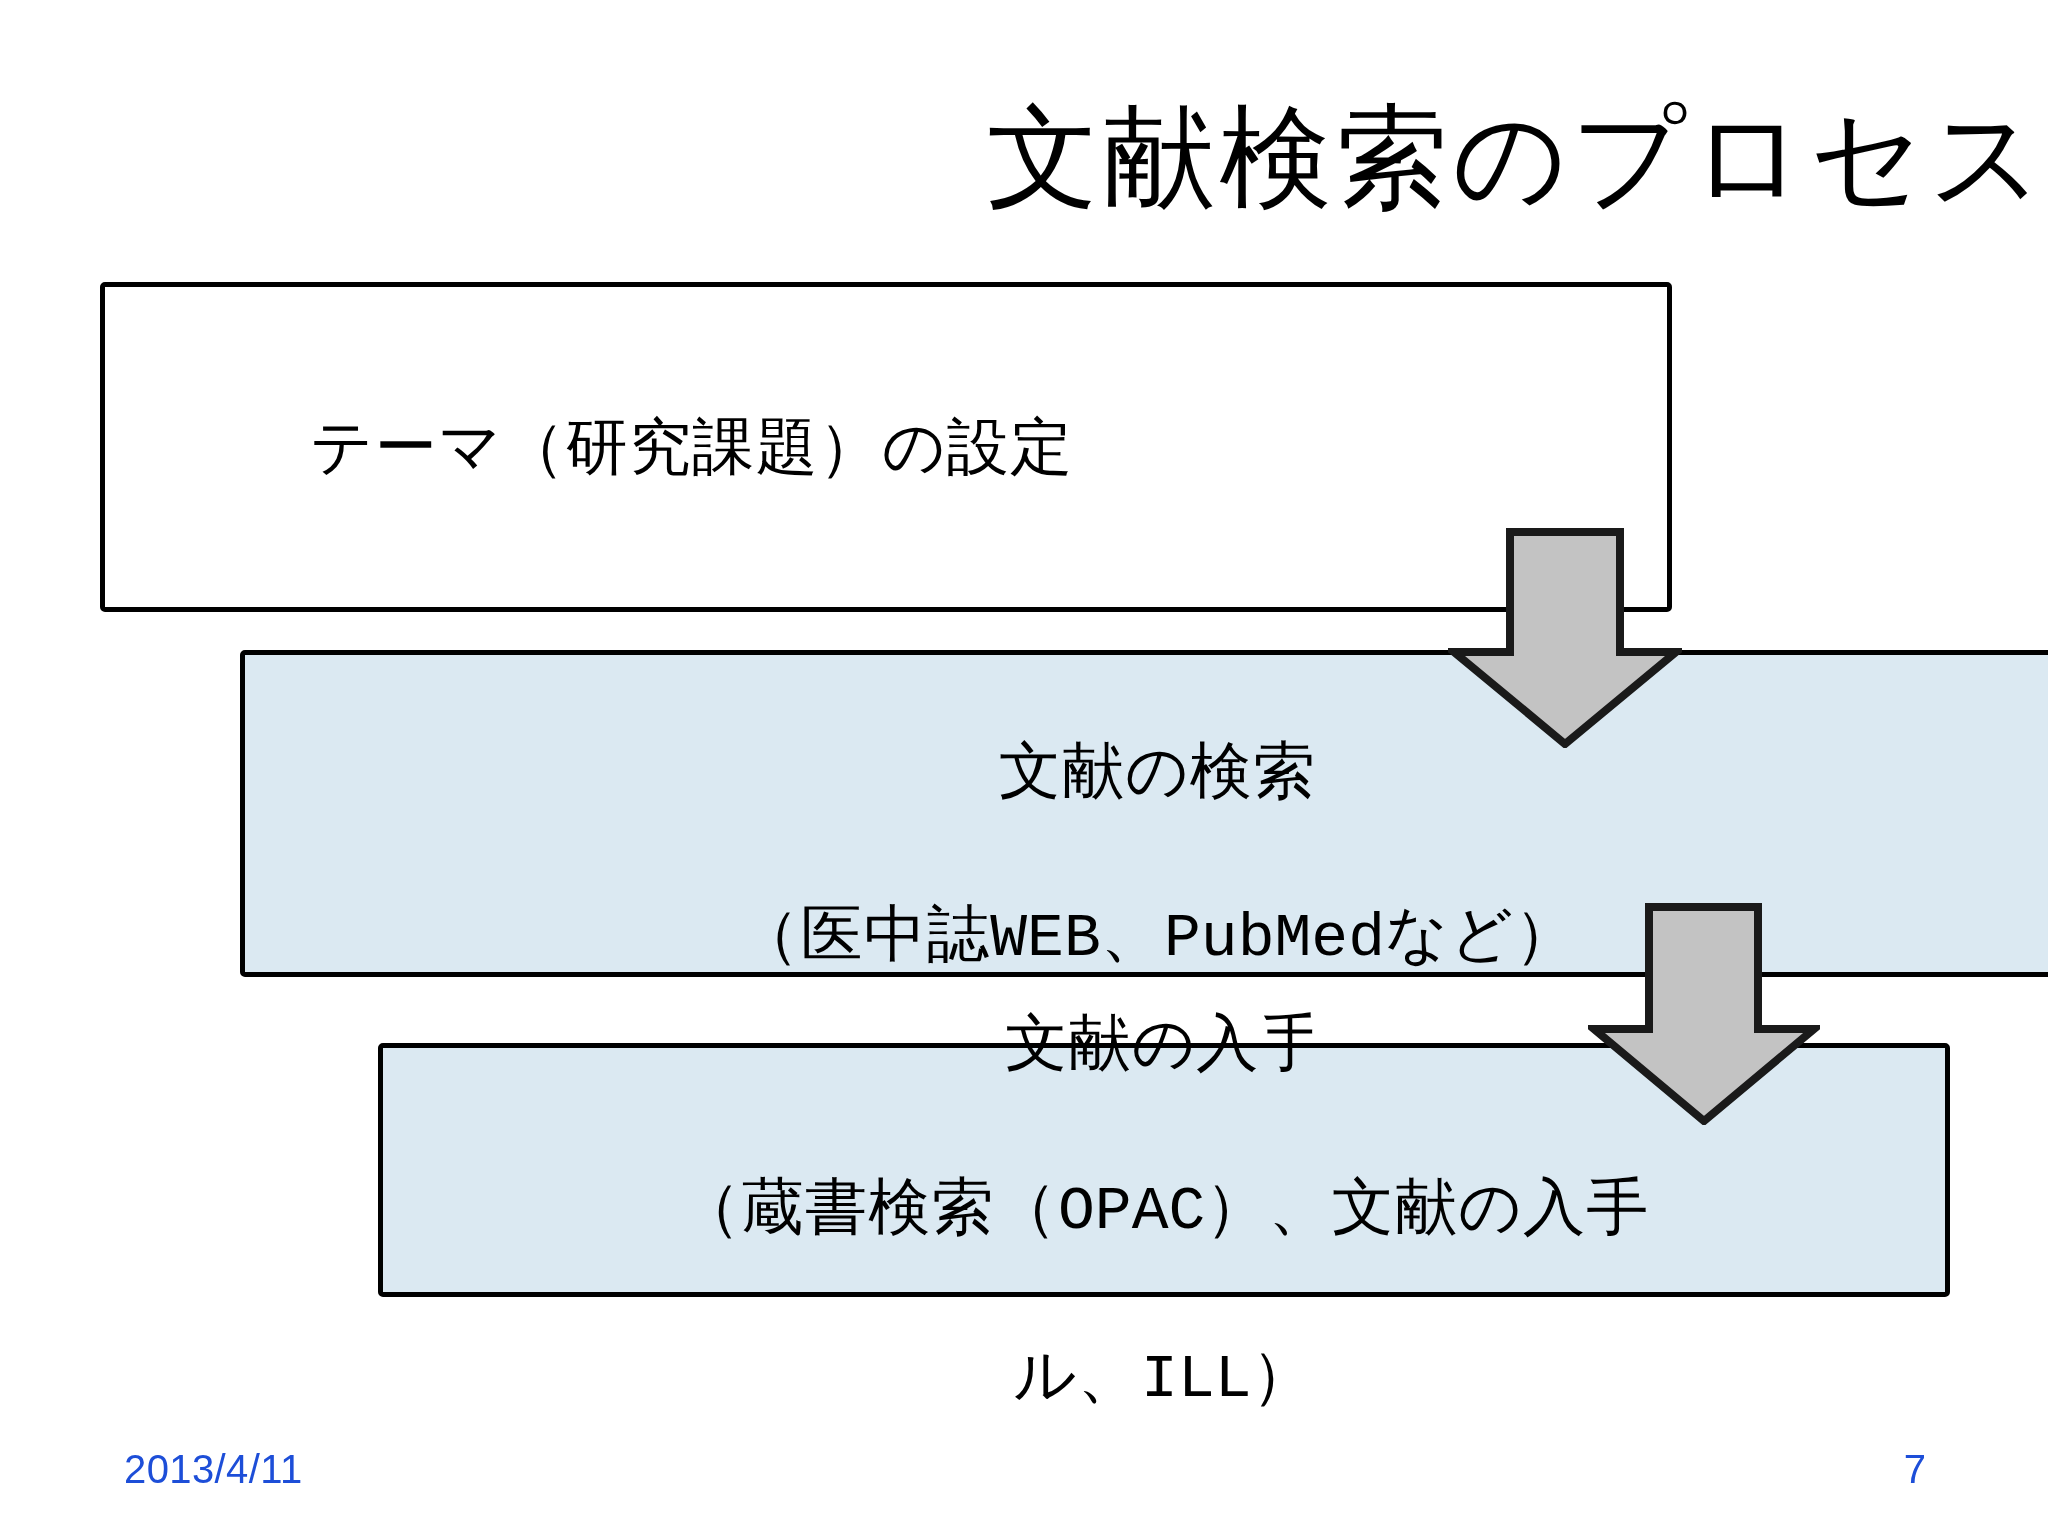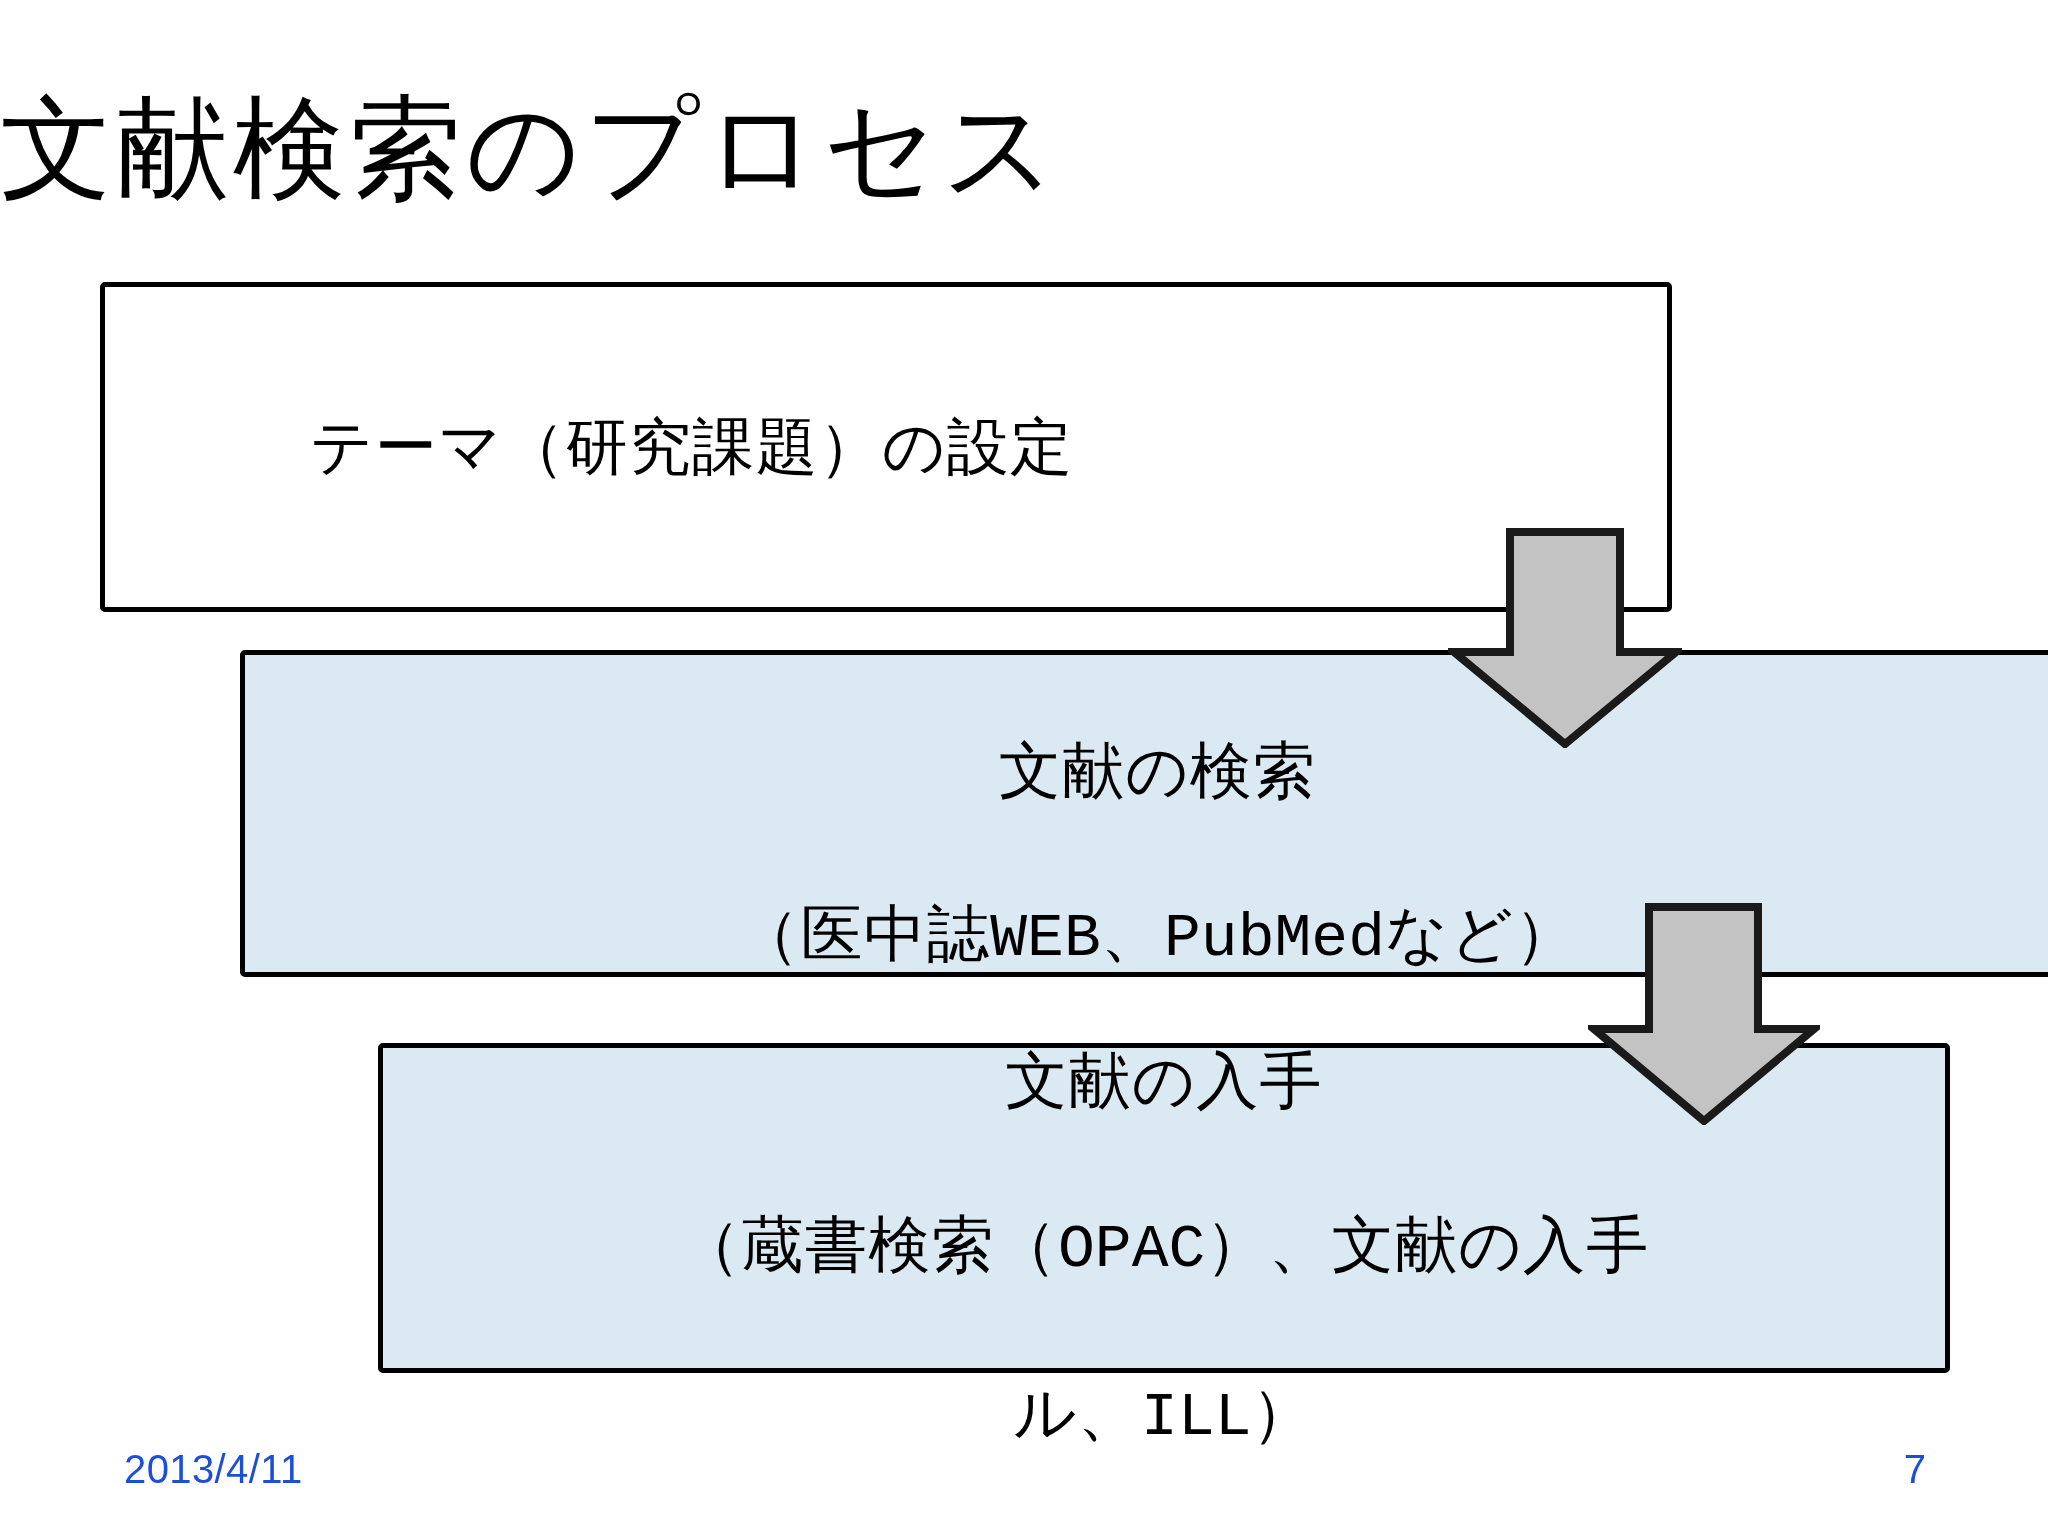--- a/index.html
+++ b/index.html
@@ -20,22 +20,22 @@
     height: 1536px;
     background: #ffffff;
   }
 
   
   .slide-title {
     position: absolute;
     left: 0;
     top: 88px;
     width: 2048px;
-    text-align: left;
-    font-family: Liberation Mono, monospace;
+    text-align: right;
+    font-family: Liberation Serif, serif;
     font-size: 112px;
     line-height: 1.25;
     letter-spacing: 0.04em;
     color: #000000;
     white-space: nowrap;
   }
 
   
   .proc-box {
     position: absolute;
@@ -79,21 +79,21 @@
     z-index: 2;
   }
   #box-search .box-text {
     text-align: center;
   }
 
   #box-obtain {
     left: 378px;
     top: 1043px;
     width: 1572px;
-    height: 330px;
+    height: 254px;
     background: #dbe9f2;
     z-index: 1;
   }
   #box-obtain .box-text {
     text-align: center;
   }
 
   
   .latin {
     font-family: Liberation Mono, monospace;

